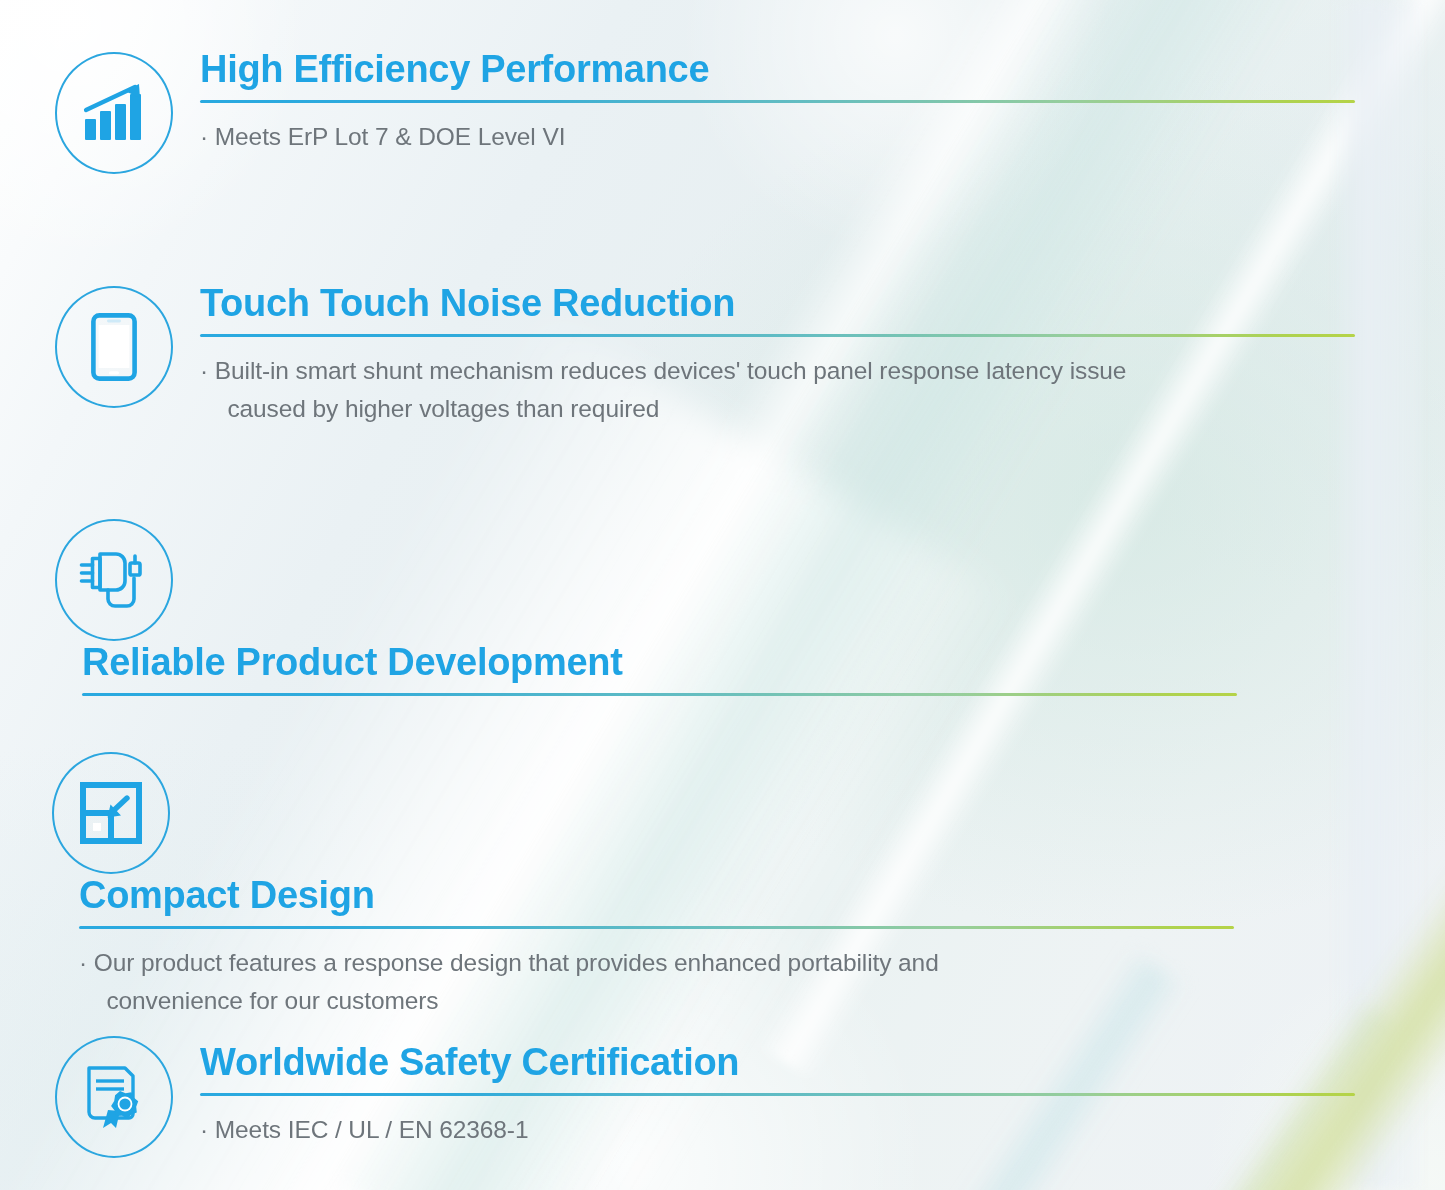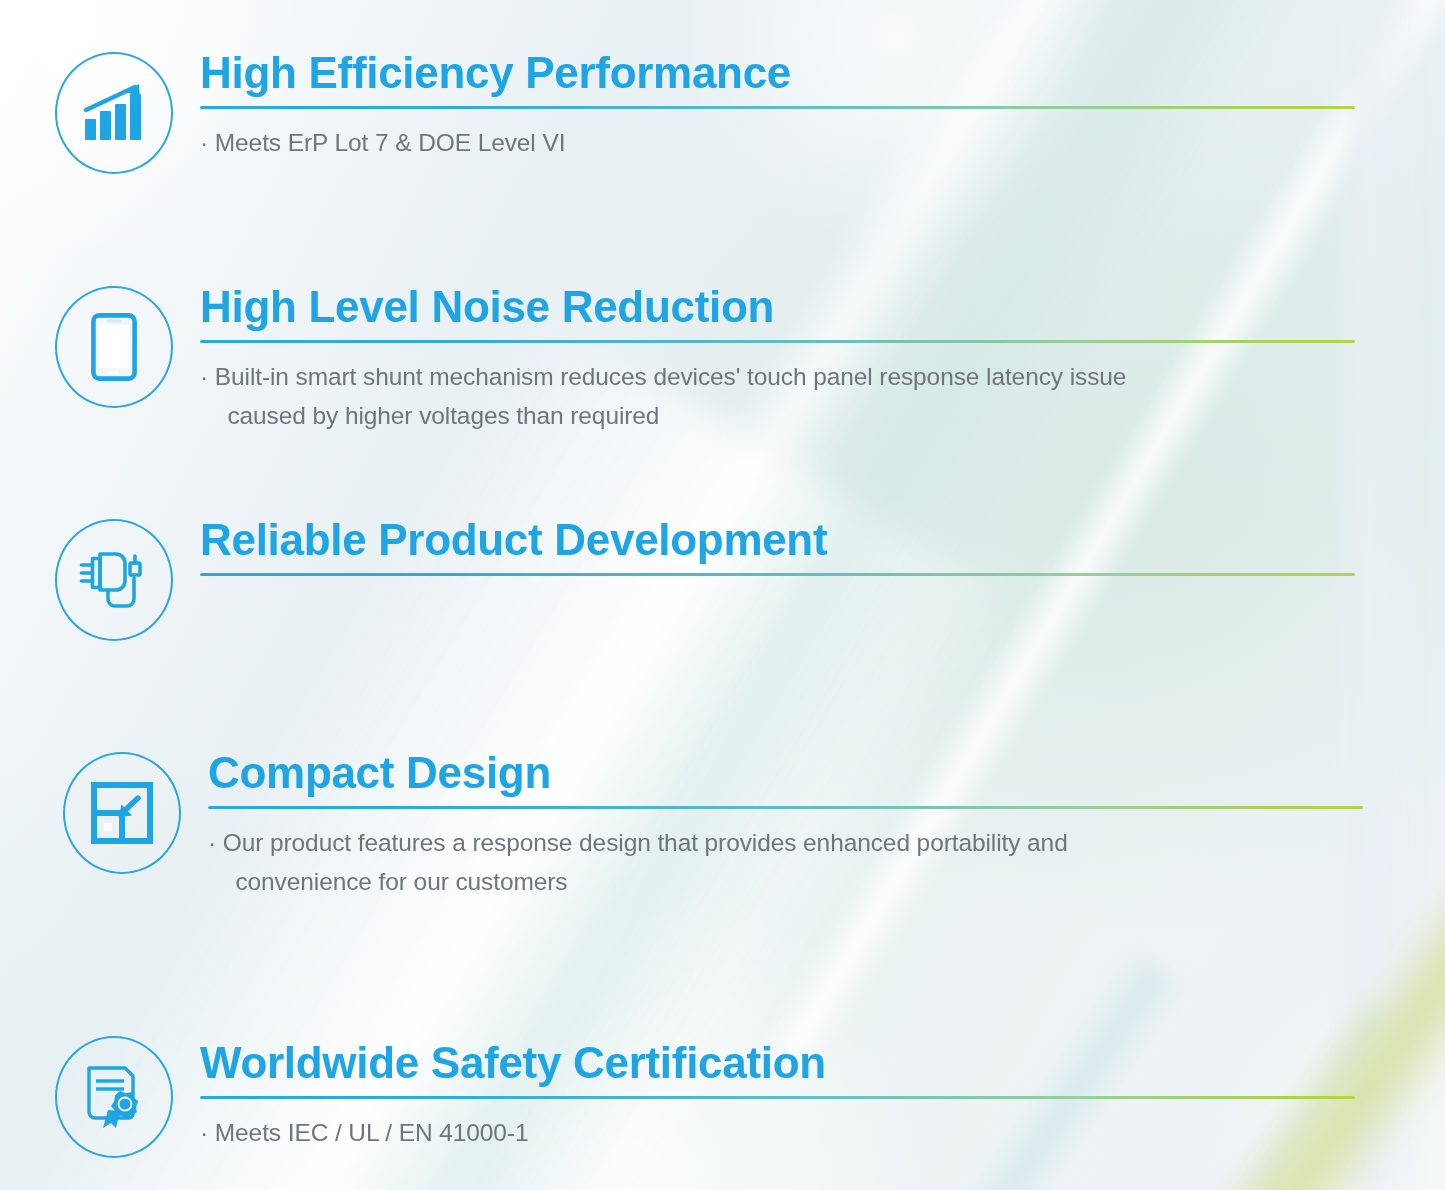--- a/index.html
+++ b/index.html
@@ -137,21 +137,21 @@
     border:2.6px solid #2BA6DF;
     border-radius:50%;
     display:flex;
     align-items:center;
     justify-content:center;
   }
 
   .feature-body { flex:1; padding-left:27px; }
 
   .feature-title {
-    font-size:44px;
+    font-size:38px;
     font-weight:bold;
     color:#1FA4E4;
     letter-spacing:-0.3px;
     line-height:1.12;
     white-space:nowrap;
   }
 
   .feature-rule {
     height:3px;
     margin-top:9px;
@@ -168,22 +168,22 @@
     letter-spacing:-0.1px;
     text-indent:-14px;
     padding-left:14px;
     white-space:pre-wrap;
     margin-top:7px;
   }
 
   
   #feature-0 { left:55px; top:48px;  width:1313px; }
   #feature-1 { left:55px; top:282px; width:1313px; }
-  #feature-2 { left:55px; top:515px; width:1313px; }
-  #feature-3 { left:63px; top:748px; width:1313px; }
+  #feature-2 { left:55px; top:515px; width:1313px;flex-direction:column; }
+  #feature-3 { left:52px; top:748px; width:1313px;flex-direction:column; }
   #feature-4 { left:55px; top:1032px; width:1313px;align-items:center; }
 
   #feature-0 .feature-rule { width:1155px; }
   #feature-1 .feature-rule { width:1155px; }
   #feature-2 .feature-rule { width:1155px; }
   #feature-3 .feature-rule { width:1155px; }
   #feature-4 .feature-rule { width:1155px; }
 </style>
 </head>
 <body>
@@ -235,21 +235,21 @@
         <div class="icon-circle">
           <svg width="46" height="68" viewBox="0 0 46 68">
             <rect x="2.4" y="2.4" width="41.2" height="63.2" rx="6" ry="6" fill="none" stroke="#1FA4E4" stroke-width="4.6"></rect>
             <rect x="7.6" y="12" width="30.8" height="43" fill="#ffffff"></rect>
             <rect x="16" y="6.6" width="14" height="2.8" rx="1.4" fill="#cfeaf8"></rect>
             <rect x="18" y="58.2" width="10" height="3.4" rx="1.7" fill="#ffffff"></rect>
           </svg>
         </div>
       </div>
       <div class="feature-body">
-        <h2 class="feature-title">High Level Noise Reduction</h2>
+        <h2 class="feature-title">Touch Touch Noise Reduction</h2>
         <div class="feature-rule"></div>
         <div class="feature-lines">
           <p class="feature-line">· Built-in smart shunt mechanism reduces devices' touch panel response latency issue
   caused by higher voltages than required</p>
         </div>
       </div>
     </section>
 
     <section class="feature" id="feature-2">
       <div class="icon-wrap">
@@ -314,19 +314,19 @@
             <polygon fill="#1FA4E4" points="37,27 42.6,29.3 48.4,28.3 50.7,33.6 55.2,37.3 53.2,42.8 53.8,48.6 48.4,50.6 44.2,54.5 39.1,51.8 33.3,52.1 31.6,46.5 28.1,41.9 31.2,37 32.1,31.3"></polygon>
             <circle cx="42" cy="40" r="7.4" fill="#ffffff"></circle>
             <circle cx="42" cy="40" r="5.6" fill="#1FA4E4"></circle>
           </svg>
         </div>
       </div>
       <div class="feature-body">
         <h2 class="feature-title">Worldwide Safety Certification</h2>
         <div class="feature-rule"></div>
         <div class="feature-lines">
-          <p class="feature-line">· Meets IEC / UL / EN 41000-1</p>
+          <p class="feature-line">· Meets IEC / UL / EN 62368-1</p>
         </div>
       </div>
     </section>
 
   </div>
 </div>
 
 </body></html>

